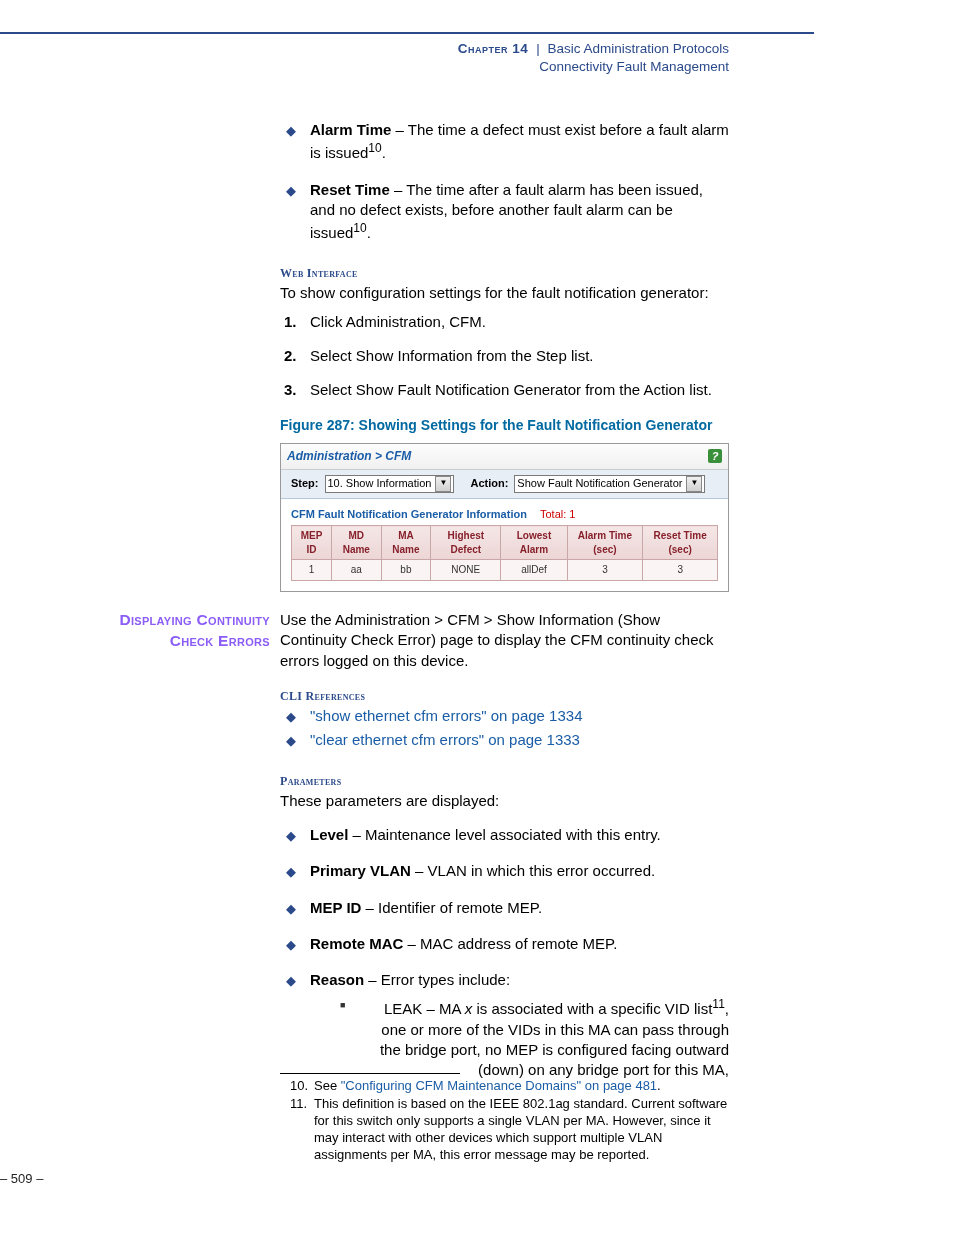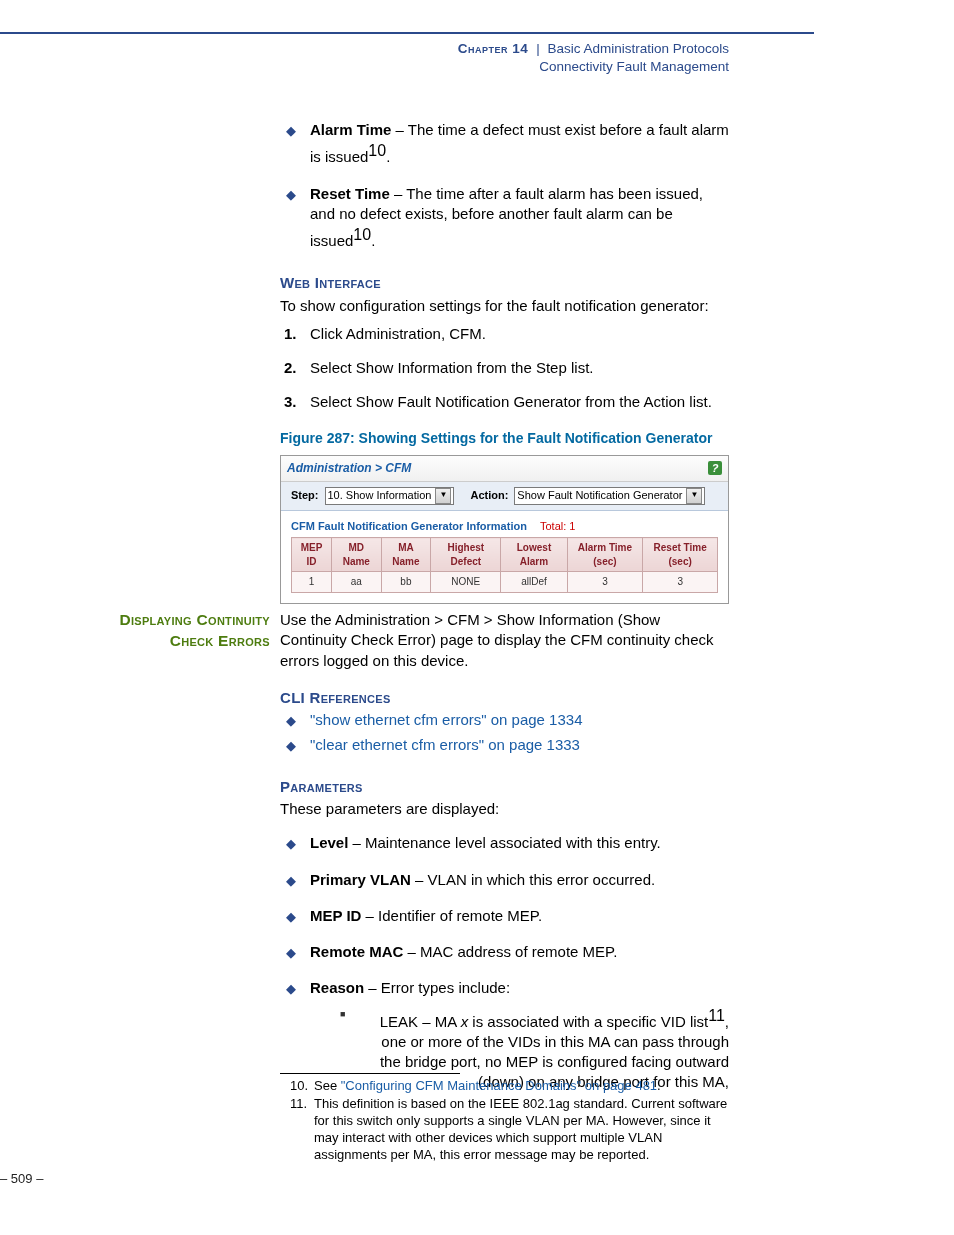--- a/index.html
+++ b/index.html
@@ -64,24 +64,25 @@
     left: 6px;
     top: 2px;
     color: #2b4a8b;
     font-size: 13px;
   }
   .bold { font-weight: bold; }
   .sc-heading {
     color: #2b4a8b;
     font-weight: bold;
     font-variant: small-caps;
-    font-size: 15px;
+    font-size: 12px;
     letter-spacing: 0.3px;
     margin-top: 22px;
     margin-bottom: 2px;
+    font-family: Liberation Serif, serif;
   }
   ol.steps {
     list-style: none;
     padding: 0;
     margin: 8px 0 10px 0;
     counter-reset: step;
   }
   ol.steps > li {
     counter-increment: step;
     position: relative;
@@ -185,35 +186,35 @@
     padding: 3px 4px;
     text-align: center;
     color: #333;
     background: #fbf4f4;
   }
   .side-heading {
     position: absolute;
     left: 114px;
     width: 156px;
     text-align: right;
-    color: #4d7c0f;
+    color: #8b5cf6;
     font-weight: bold;
     font-variant: small-caps;
     font-size: 15.5px;
     letter-spacing: 0.3px;
     line-height: 1.35;
   }
   .section-text {
     position: absolute;
     left: 280px;
     right: 85px;
   }
   ul.diamond.tight > li { margin-bottom: 4px; }
   .link { color: #1a5da6; }
-  .sup { font-size: 16px; vertical-align: super; }
+  .sup { font-size: 12px; vertical-align: super; }
   ul.square {
     list-style: none;
     padding: 0;
     margin: 6px 0 0 0;
     text-align: right;
   }
   ul.square > li {
     position: relative;
     padding-left: 50px;
     margin-bottom: 10px;

